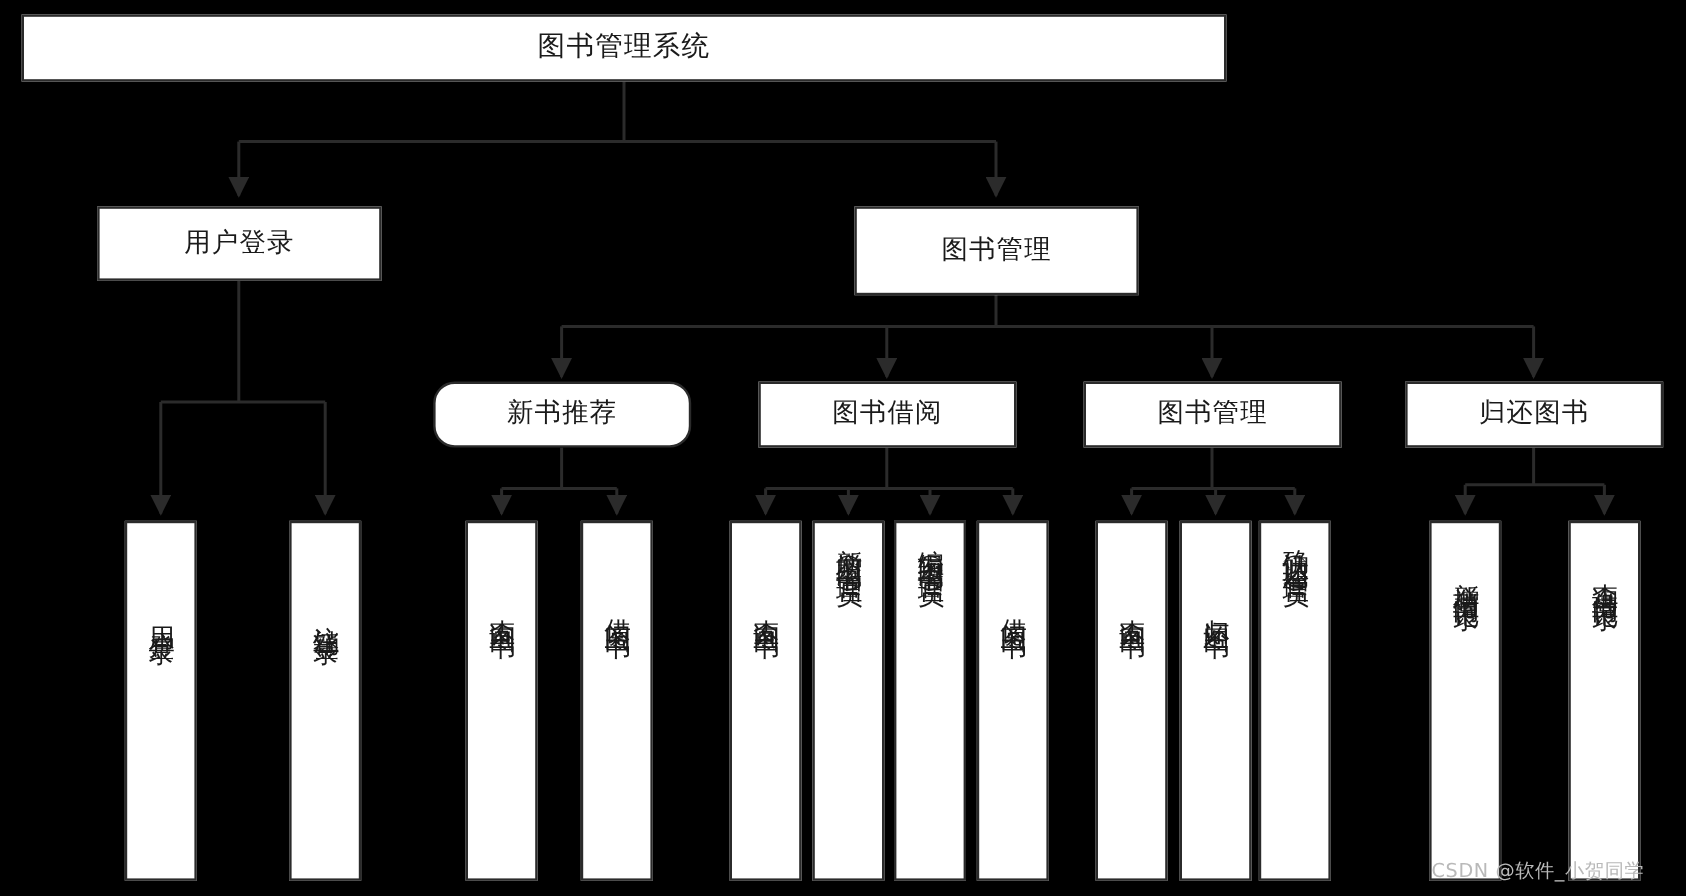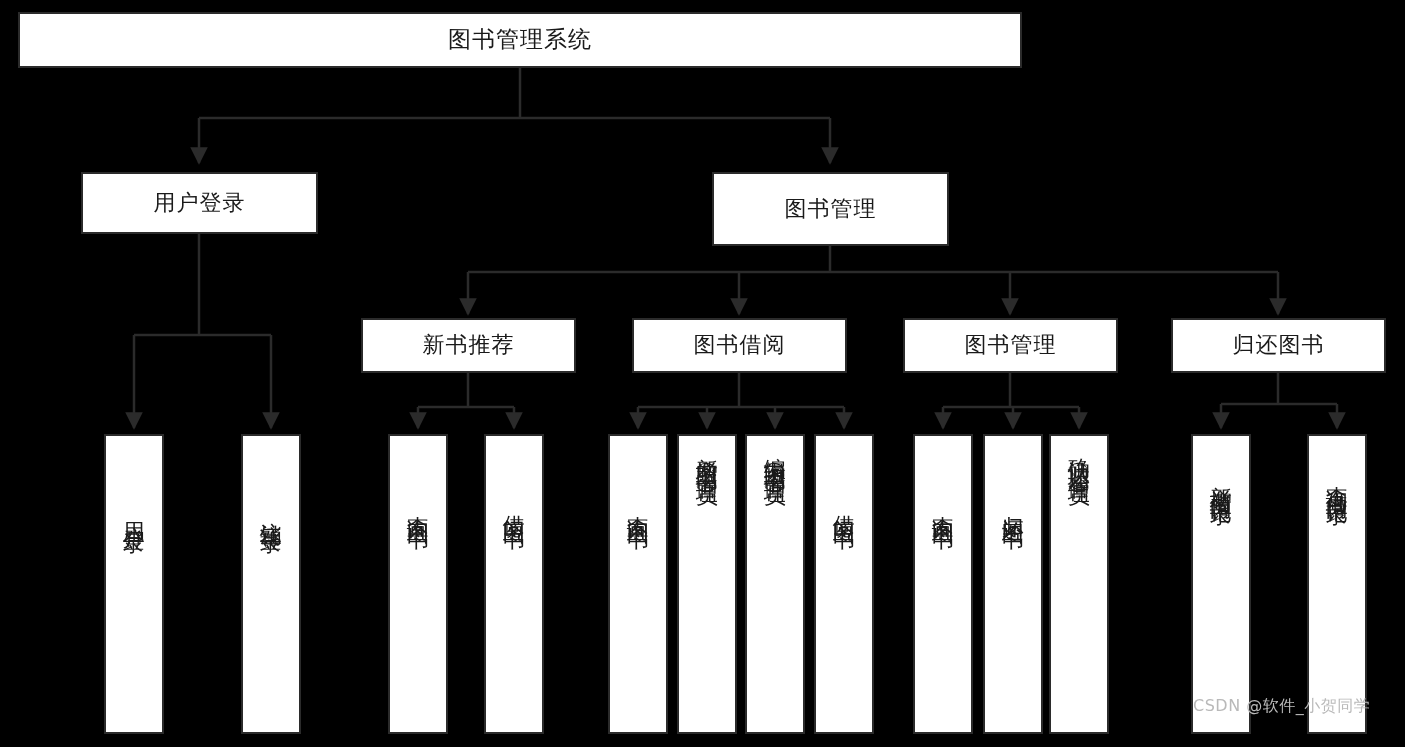--- a/index.html
+++ b/index.html
@@ -125,21 +125,21 @@
     <span>图书管理系统</span>
   </div>
 
   <div class="node horiz" style="left:81px; top:172px; width:237px; height:62px;">
     <span>用户登录</span>
   </div>
   <div class="node horiz" style="left:712px; top:172px; width:237px; height:74px;">
     <span>图书管理</span>
   </div>
 
-  <div class="node horiz" style="left:361px; top:318px; width:215px; height:55px;">
+  <div class="node horiz" style="left:361px; top:318px; width:215px; height:55px;border-radius:18px;">
     <span>新书推荐</span>
   </div>
   <div class="node horiz" style="left:632px; top:318px; width:215px; height:55px;">
     <span>图书借阅</span>
   </div>
   <div class="node horiz" style="left:903px; top:318px; width:215px; height:55px;">
     <span>图书管理</span>
   </div>
   <div class="node horiz" style="left:1171px; top:318px; width:215px; height:55px;">
     <span>归还图书</span>
@@ -182,15 +182,15 @@
     <span class="vtext" style="margin-top:4px;">确认归还（管理员）</span>
   </div>
 
   <div class="node vert" style="left:1191px; top:434px; width:60px; height:300px;">
     <span class="vtext" style="margin-top:32px;">新增借阅记录</span>
   </div>
   <div class="node vert" style="left:1307px; top:434px; width:60px; height:300px;">
     <span class="vtext" style="margin-top:32px;">查询借阅记录</span>
   </div>
 
-  <div class="watermark" style="left:1193px; top:696px;">CSDN @软件_小贺同学</div>
+  <div class="watermark" style="left:1193px; top:716px;">CSDN @软件_小贺同学</div>
 
 </div>
 
 </body></html>

